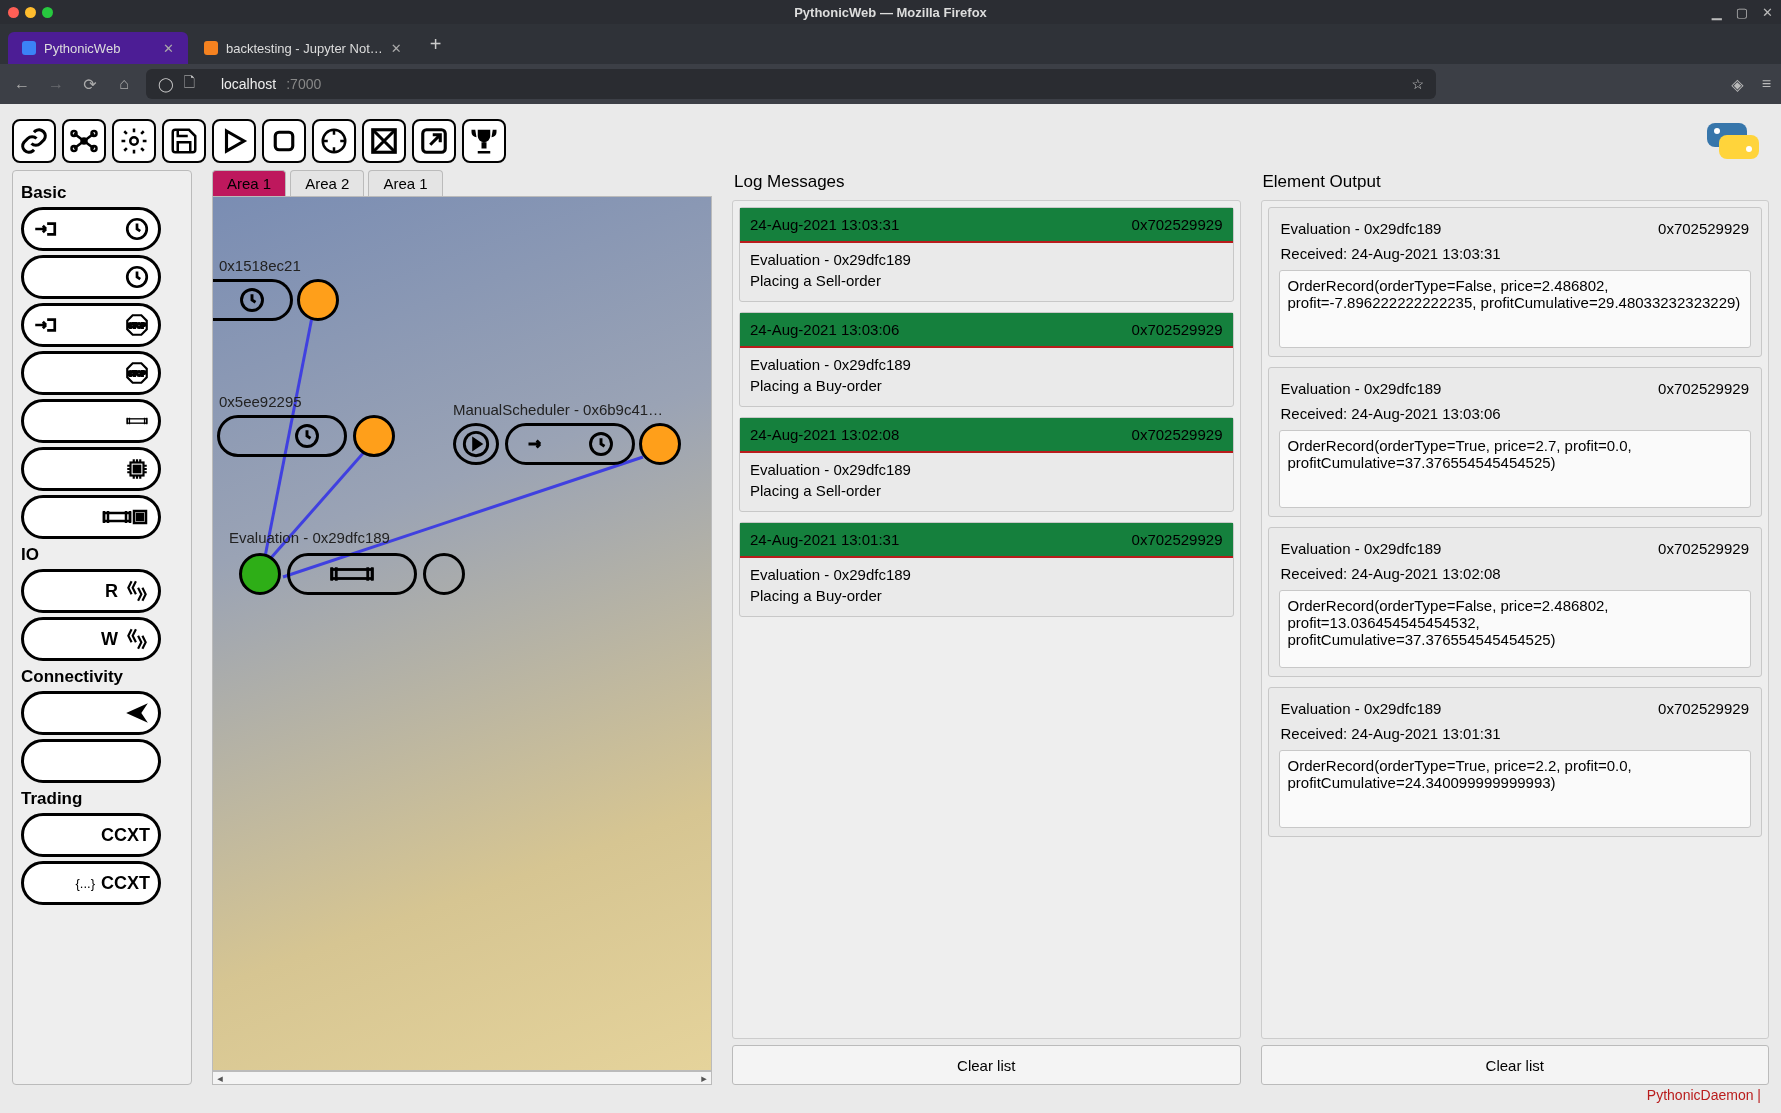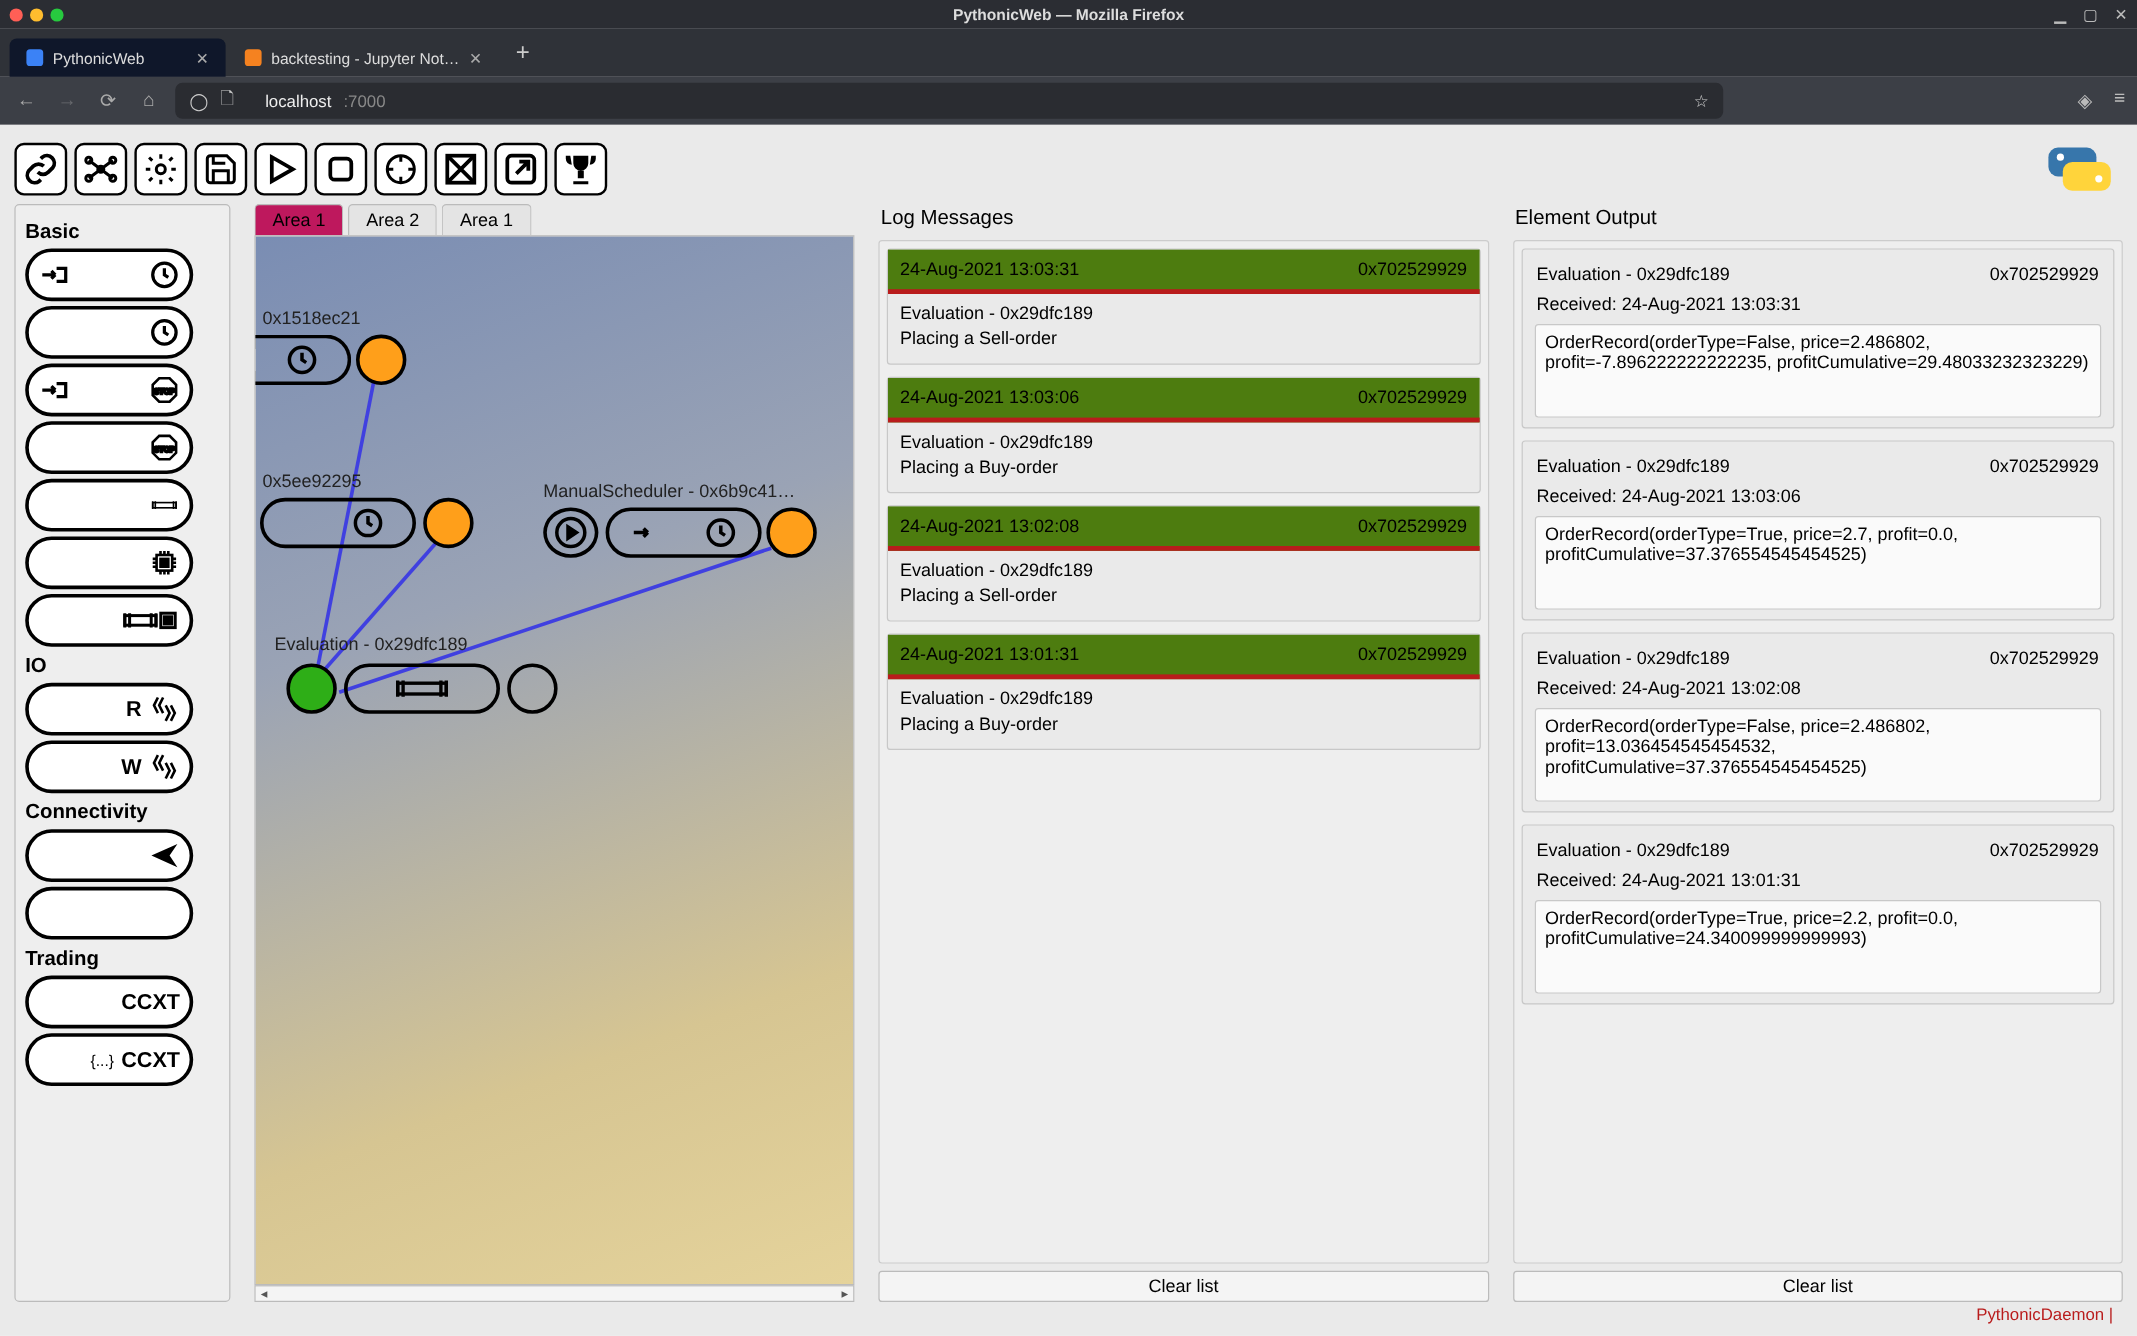--- a/index.html
+++ b/index.html
@@ -9,21 +9,21 @@
   .titlebar { background: #2b2d33; color: #ddd; height: 24px; display:flex; align-items:center; padding:0 8px; font-size:13px; position:relative; }
   .titlebar .dots { display:flex; gap:6px; }
   .titlebar .dot { width:11px; height:11px; border-radius:50%; }
   .dot.red{background:#ff5f56;} .dot.yellow{background:#ffbd2e;} .dot.green{background:#27c93f;}
   .titlebar .title { position:absolute; left:50%; transform:translateX(-50%); font-weight:600; }
   .titlebar .winbtns { margin-left:auto; display:flex; gap:14px; font-size:13px; color:#bbb; }
 
   
   .tabbar { background:#2f3238; height:40px; display:flex; align-items:flex-end; padding-left:8px; }
   .btab { height:32px; padding:0 14px; display:flex; align-items:center; gap:8px; font-size:13px; color:#ddd; border-radius:6px 6px 0 0; margin-right:2px; min-width:180px; position:relative;}
-  .btab.active { background:#0f172a; }
+  .btab.active { background:#4c1d95; }
   .btab .fav { width:14px;height:14px;border-radius:3px;display:inline-block;}
   .btab .close{ margin-left:auto; color:#aaa;}
   .tabbar .newtab { color:#ccc; padding:0 12px; font-size:20px; align-self:center;}
 
   
   .urlbar-row { background:#3c3f46; height:40px; display:flex; align-items:center; padding:0 10px; gap:10px; }
   .nav-icn { width:24px; text-align:center; color:#aaa; font-size:16px;}
   .urlbox { flex:0 0 1290px; background:#2a2c31; height:30px; border-radius:6px; display:flex; align-items:center; padding:0 12px; gap:10px; color:#ccc; font-size:14px; }
   .urlbox .host{ color:#eee;padding-left:16px;} .urlbox .port{ color:#888;}
   .urlbox .star{ margin-left:auto;}
@@ -61,29 +61,29 @@
   .pill svg{width:28px;height:28px;}
   .ball { position:absolute; width:42px; height:42px; border:3px solid #000; border-radius:50%;}
   .ball.orange{background:#ff9f1a;} .ball.green{background:#2eae17;} .ball.white{background:transparent;}
   svg.wires{position:absolute;top:0;left:0;pointer-events:none;}
 
   
   .panel { display:flex; flex-direction:column; min-height:0;}
   .panel h3 { font-size:17px; font-weight:500; margin:2px 0 8px 2px;}
   .panel .body { flex:1; border:1px solid #ccc; background:#eee; padding:6px; overflow:auto; border-radius:3px;}
   .logitem { border:1px solid #c8c8c8; background:#eaeaea; border-radius:3px; padding:8px 10px; margin-bottom:10px; font-size:15px;}
-  .logitem .hdr { background:#4d7c0f; margin:-8px -10px 8px -10px; padding:8px 10px; display:flex; justify-content:space-between; border-bottom:4px solid #b91c1c;}
+  .logitem .hdr { background:#15803d; margin:-8px -10px 8px -10px; padding:8px 10px; display:flex; justify-content:space-between; border-bottom:2px solid #b91c1c;}
   .logitem .line{ margin-bottom:4px;}
 
   .outitem { border:1px solid #c8c8c8; background:#eaeaea; border-radius:3px; padding:8px 10px; margin-bottom:10px; font-size:15px;}
   .outitem .hdr{ display:flex; justify-content:space-between; padding:4px 2px;}
   .outitem .rcv{ padding:4px 2px 8px 2px;}
   .outitem .record{ border:1px solid #c8c8c8; background:#fafafa; border-radius:3px; padding:6px 8px; min-height:78px;}
 
-  .clearbtn{ height:26px; border:1px solid #bbb; background:#f4f4f4; border-radius:3px; margin-top:6px; font-size:15px;}
+  .clearbtn{ height:40px; border:1px solid #bbb; background:#f4f4f4; border-radius:3px; margin-top:6px; font-size:15px;}
 
   .footer { height:24px; text-align:right; padding:2px 8px 0 0; font-size:14px; color:#b91c1c;}
 
   
   .hscroll{height:14px;border:1px solid #bbb;background:#f4f4f4;display:flex;}
   .hscroll .l,.hscroll .r{width:14px;text-align:center;font-size:11px;color:#555;}
   .hscroll .track{flex:1;}
 </style>
 </head>
 <body>

